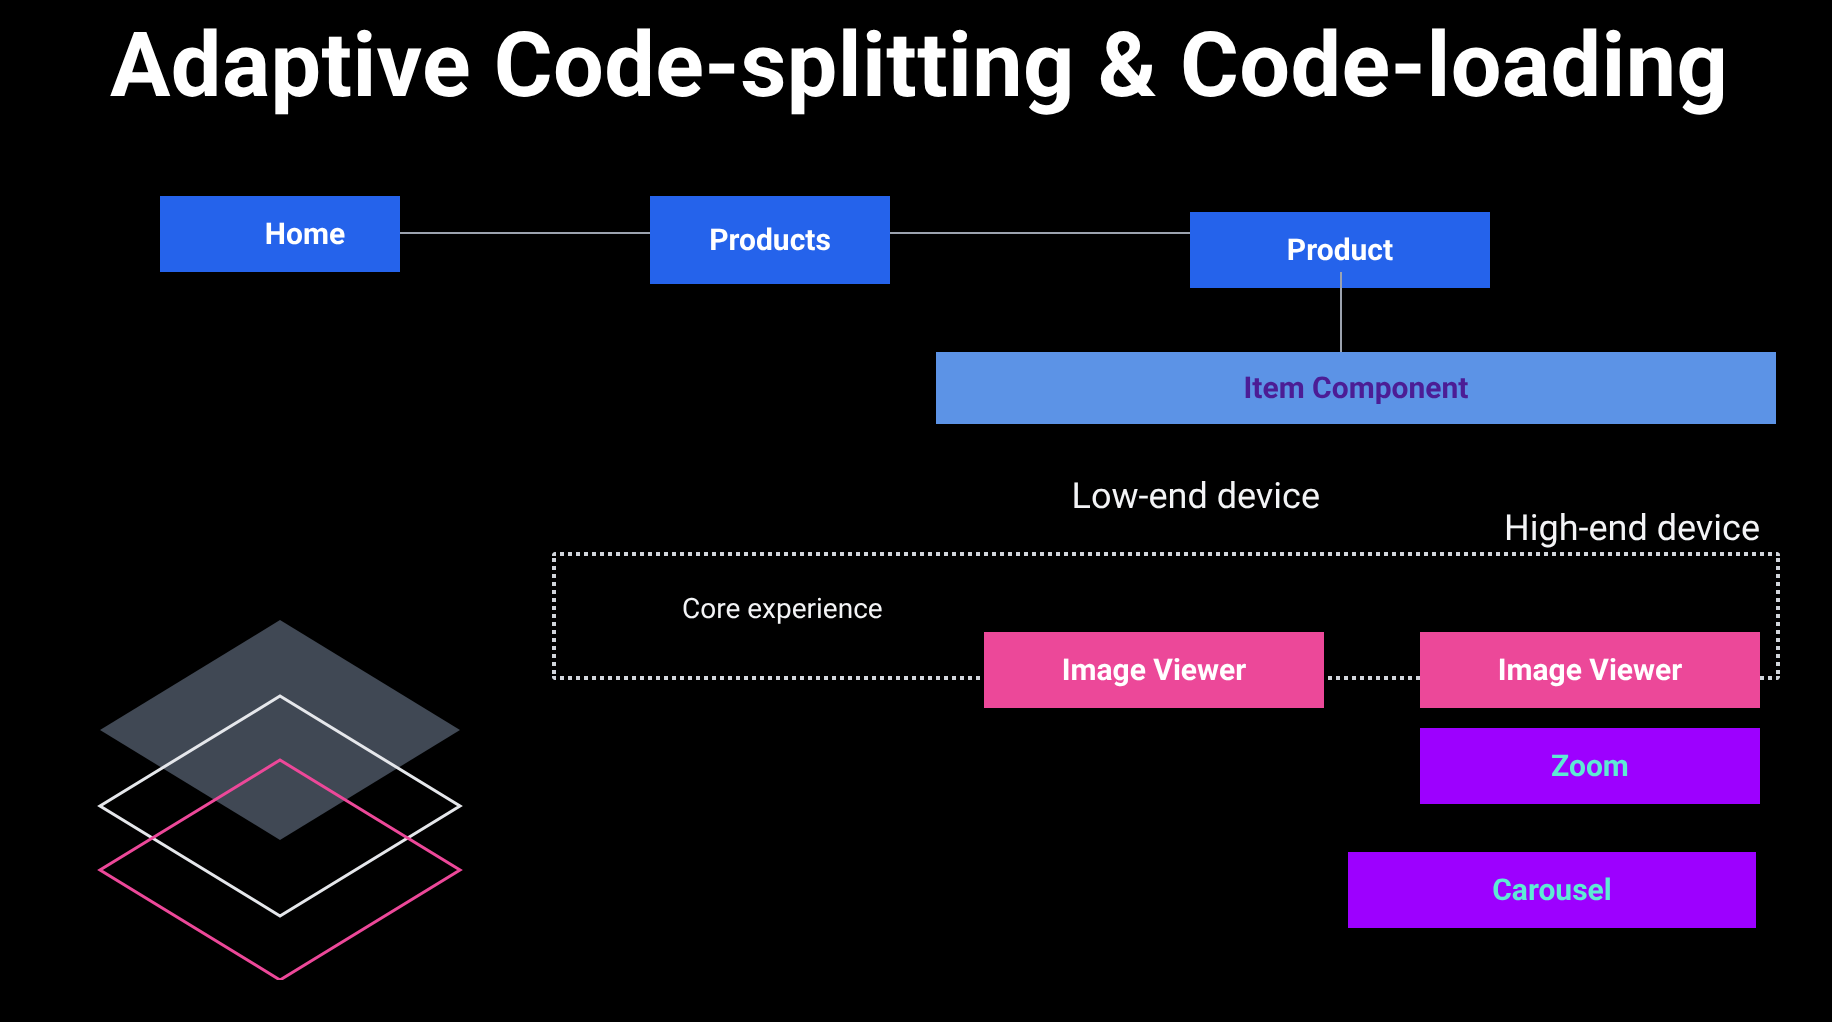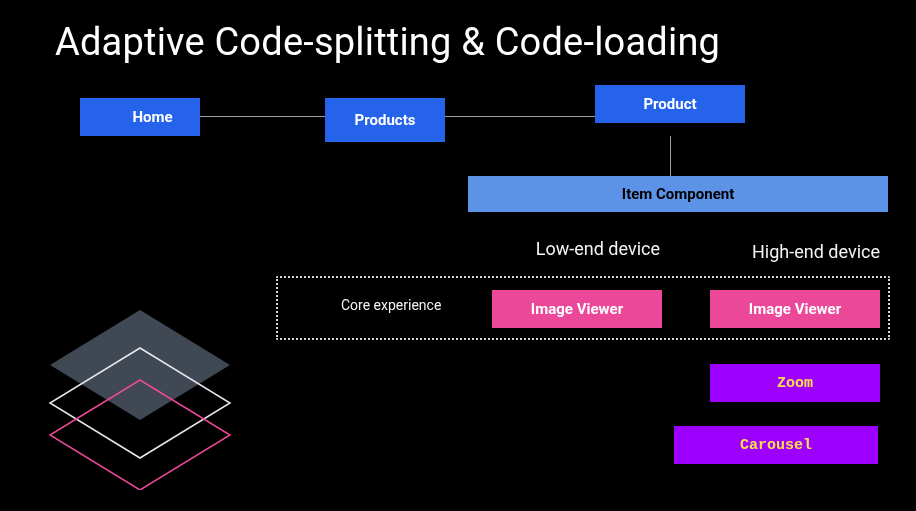--- a/index.html
+++ b/index.html
@@ -7,39 +7,39 @@
     background: #000;
     width: 916px;
     height: 511px;
     font-family: -apple-system, BlinkMacSystemFont, "Segoe UI", Roboto, "Helvetica Neue", Arial, sans-serif;
     color: #fff;
     position: relative;
     overflow: hidden;
   }
   .title {
     position: absolute;
-    top: 20px;
+    top: 6px;
     left: 55px;
-    font-size: 38px;
-    font-weight: 400;
+    font-size: 45px;
+    font-weight: 700;
     letter-spacing: 0.2px;
   }
   .node {
     position: absolute;
     display: flex;
     align-items: center;
     justify-content: center;
     font-weight: 700;
     font-size: 15px;
     text-align: center;
   }
   .node.blue { background: #2563eb; color: #fff; }
-  .node.lightblue { background: #5c93e6; color: #000000; }
-  .node.pink { background: #ec4899; color: #fff; }
-  .node.purple { background: #9d00ff; color: #fde047; font-family: Liberation Mono, monospace; }
+  .node.lightblue { background: #5c93e6; color: #4c1d95; }
+  .node.pink { background: #ec4899; color: #fff; margin-top: 26px; }
+  .node.purple { background: #9d00ff; color: #5eead4; }
 
   .line {
     position: absolute;
     background: #9ca3af;
   }
 
   .column-header {
     position: absolute;
     font-size: 18px;
     font-weight: 400;
@@ -69,31 +69,31 @@
     height: 180px;
   }
 </style>
 </head>
 <body>
 
 <h1 class="title">Adaptive Code-splitting &amp; Code-loading</h1>
 
 <div class="node blue" style="left:80px; top:98px; width:120px; height:38px;padding-left:25px;">Home</div>
 <div class="node blue" style="left:325px; top:98px; width:120px; height:44px;">Products</div>
-<div class="node blue" style="left:595px; top:85px; width:150px; height:38px;">Product</div>
+<div class="node blue" style="left:595px; top:106px; width:150px; height:38px;">Product</div>
 
 <div class="line" style="left:200px; top:116px; width:125px; height:1px;"></div>
 <div class="line" style="left:445px; top:116px; width:150px; height:1px;"></div>
 
 <div class="line" style="left:670px; top:136px; width:1px; height:40px;"></div>
 
 <div class="node lightblue" style="left:468px; top:176px; width:420px; height:36px;">Item Component</div>
 
 <div class="column-header" style="left:490px; top:238px; width:170px;">Low-end device</div>
-<div class="column-header" style="left:710px; top:241px; width:170px;">High-end device</div>
+<div class="column-header" style="left:710px; top:254px; width:170px;">High-end device</div>
 
 <div class="dotted-box" style="left:276px; top:276px; width:614px; height:64px;"></div>
 
 <div class="row-label" style="left:296px; top:297px;">Core experience</div>
 
 <div class="node pink" style="left:492px; top:290px; width:170px; height:38px;">Image Viewer</div>
 
 <div class="node pink" style="left:710px; top:290px; width:170px; height:38px;">Image Viewer</div>
 
 <div class="node purple" style="left:710px; top:364px; width:170px; height:38px;">Zoom</div>

